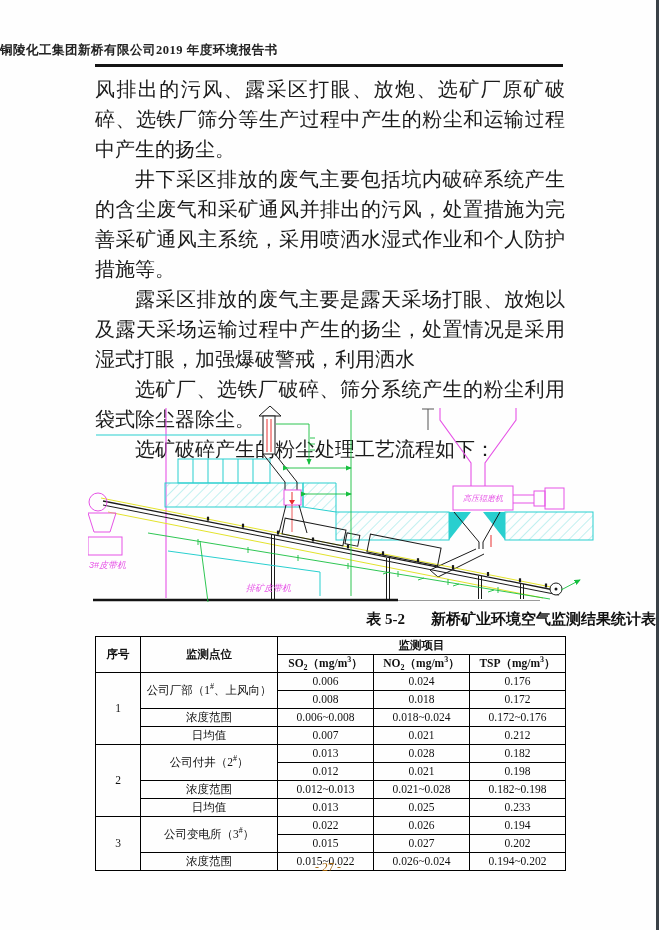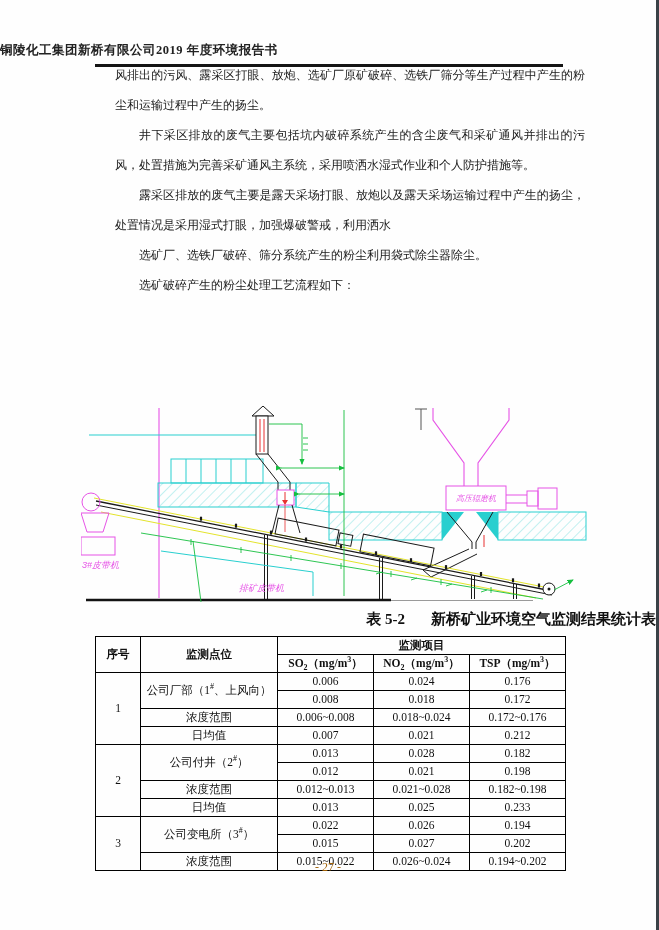--- a/index.html
+++ b/index.html
@@ -2,25 +2,25 @@
 <html><head>
 <meta charset="utf-8">
 <style>
   html,body{margin:0;padding:0;}
   body{width:659px;height:930px;background:#f2f2f0;font-family:"Liberation Serif","DejaVu Serif",serif;}
   .page{position:relative;width:659px;height:930px;background:#fefefe;overflow:hidden;color:#1a1a1a;}
   .scan-edge{position:absolute;right:0;top:0;width:3px;height:930px;background:#3a4147;}
   .doc-header{position:absolute;top:42px;left:0;width:656px;text-align:left;
     font-size:12.5px;font-weight:600;letter-spacing:.5px;color:#222;}
   .header-rule{position:absolute;top:64px;left:95px;width:468px;height:3.2px;background:#141414;}
-  .body-text{position:absolute;top:60px;left:95px;width:470px;font-size:12px;line-height:30px;
-    text-align:justify;text-justify:inter-ideograph;margin-left:20px;}
+  .body-text{position:absolute;top:74px;left:95px;width:470px;font-size:20px;line-height:30px;
+    text-align:justify;text-justify:inter-ideograph;}
   .body-text p{margin:0;}
   .body-text p.indent{text-indent:2em;}
-  .diagram-wrap{position:absolute;top:406px;left:81px;width:507px;height:206px;}
+  .diagram-wrap{position:absolute;top:406px;left:88px;width:507px;height:206px;}
   .dia-label{font:italic 9px "Liberation Sans","DejaVu Sans",sans-serif;fill:#E653E6;}
   .dia-label-mill{font:italic 8px "Liberation Sans","DejaVu Sans",sans-serif;fill:#E653E6;}
   .table-caption{position:absolute;top:610px;left:0;width:656px;text-align:right;
     font-size:15px;font-weight:bold;color:#111;}
   .table-caption .gap{display:inline-block;width:26px;}
   .data-table{position:absolute;top:636px;left:95px;border-collapse:collapse;width:470px;
     font-size:11.5px;color:#111;table-layout:fixed;}
   .data-table th,.data-table td{border:1px solid #000;text-align:center;vertical-align:middle;
     padding:0 1px;height:17px;line-height:1.25;}
   .data-table th{font-weight:bold;}

